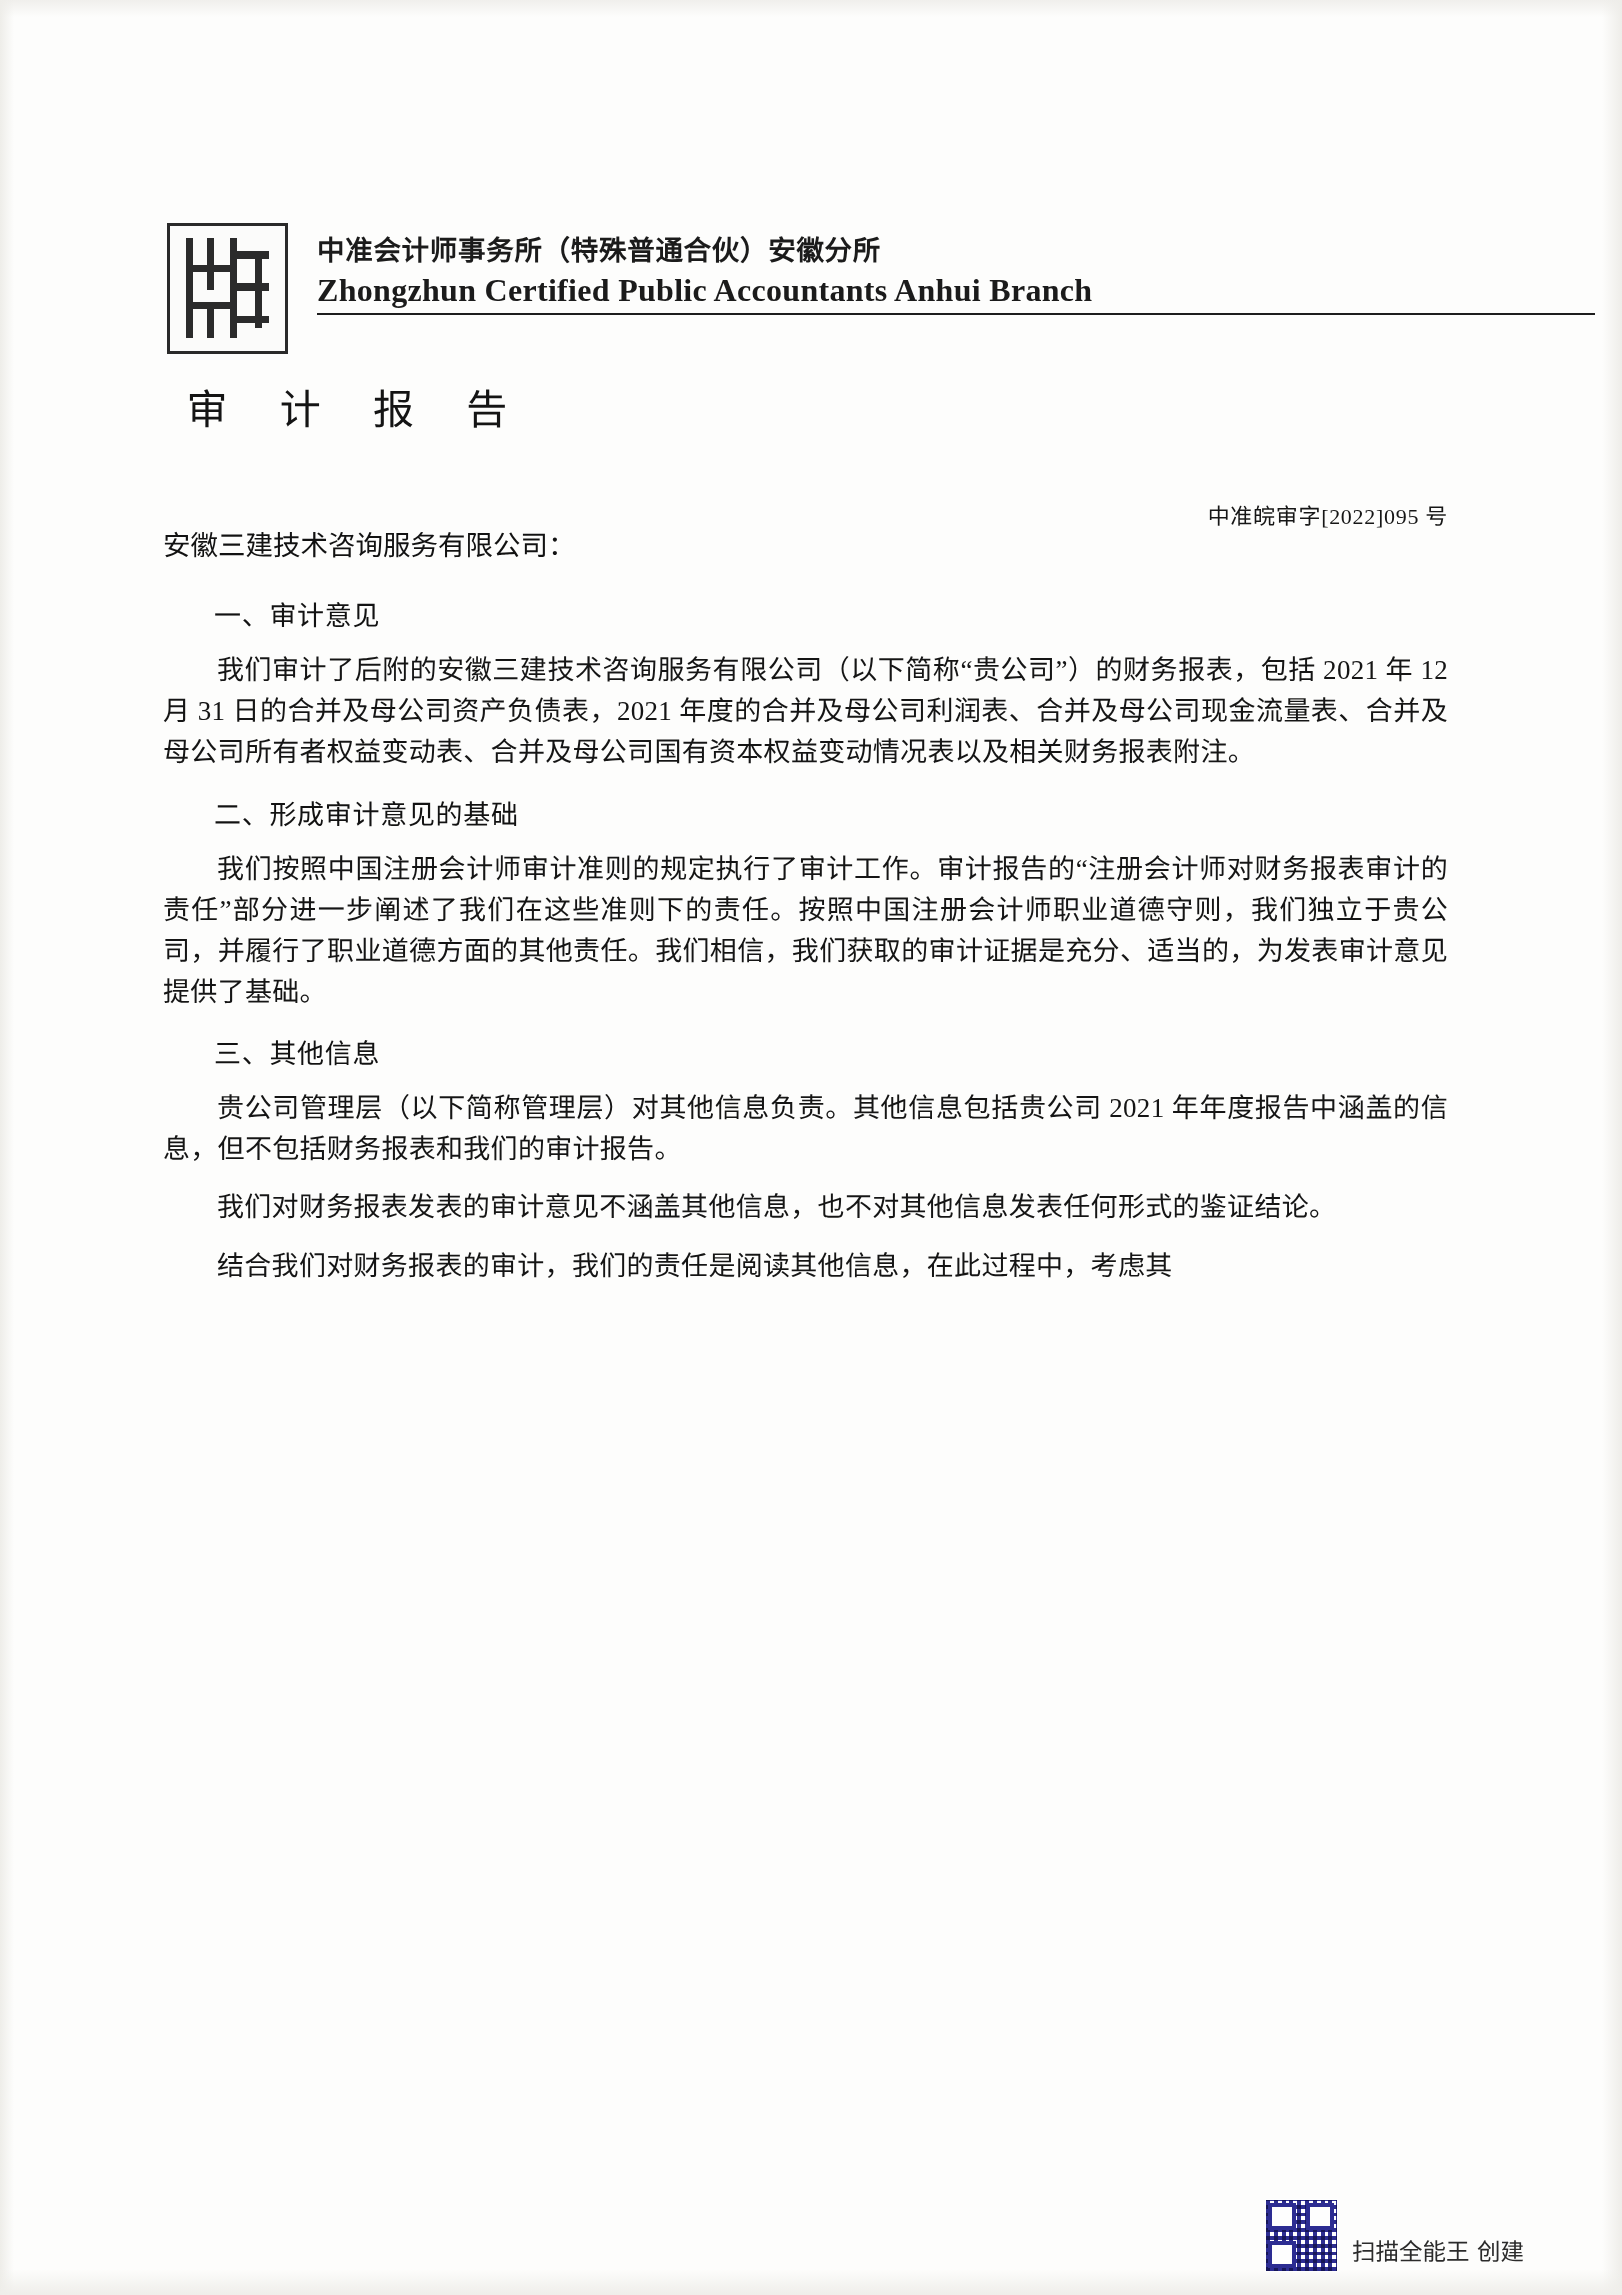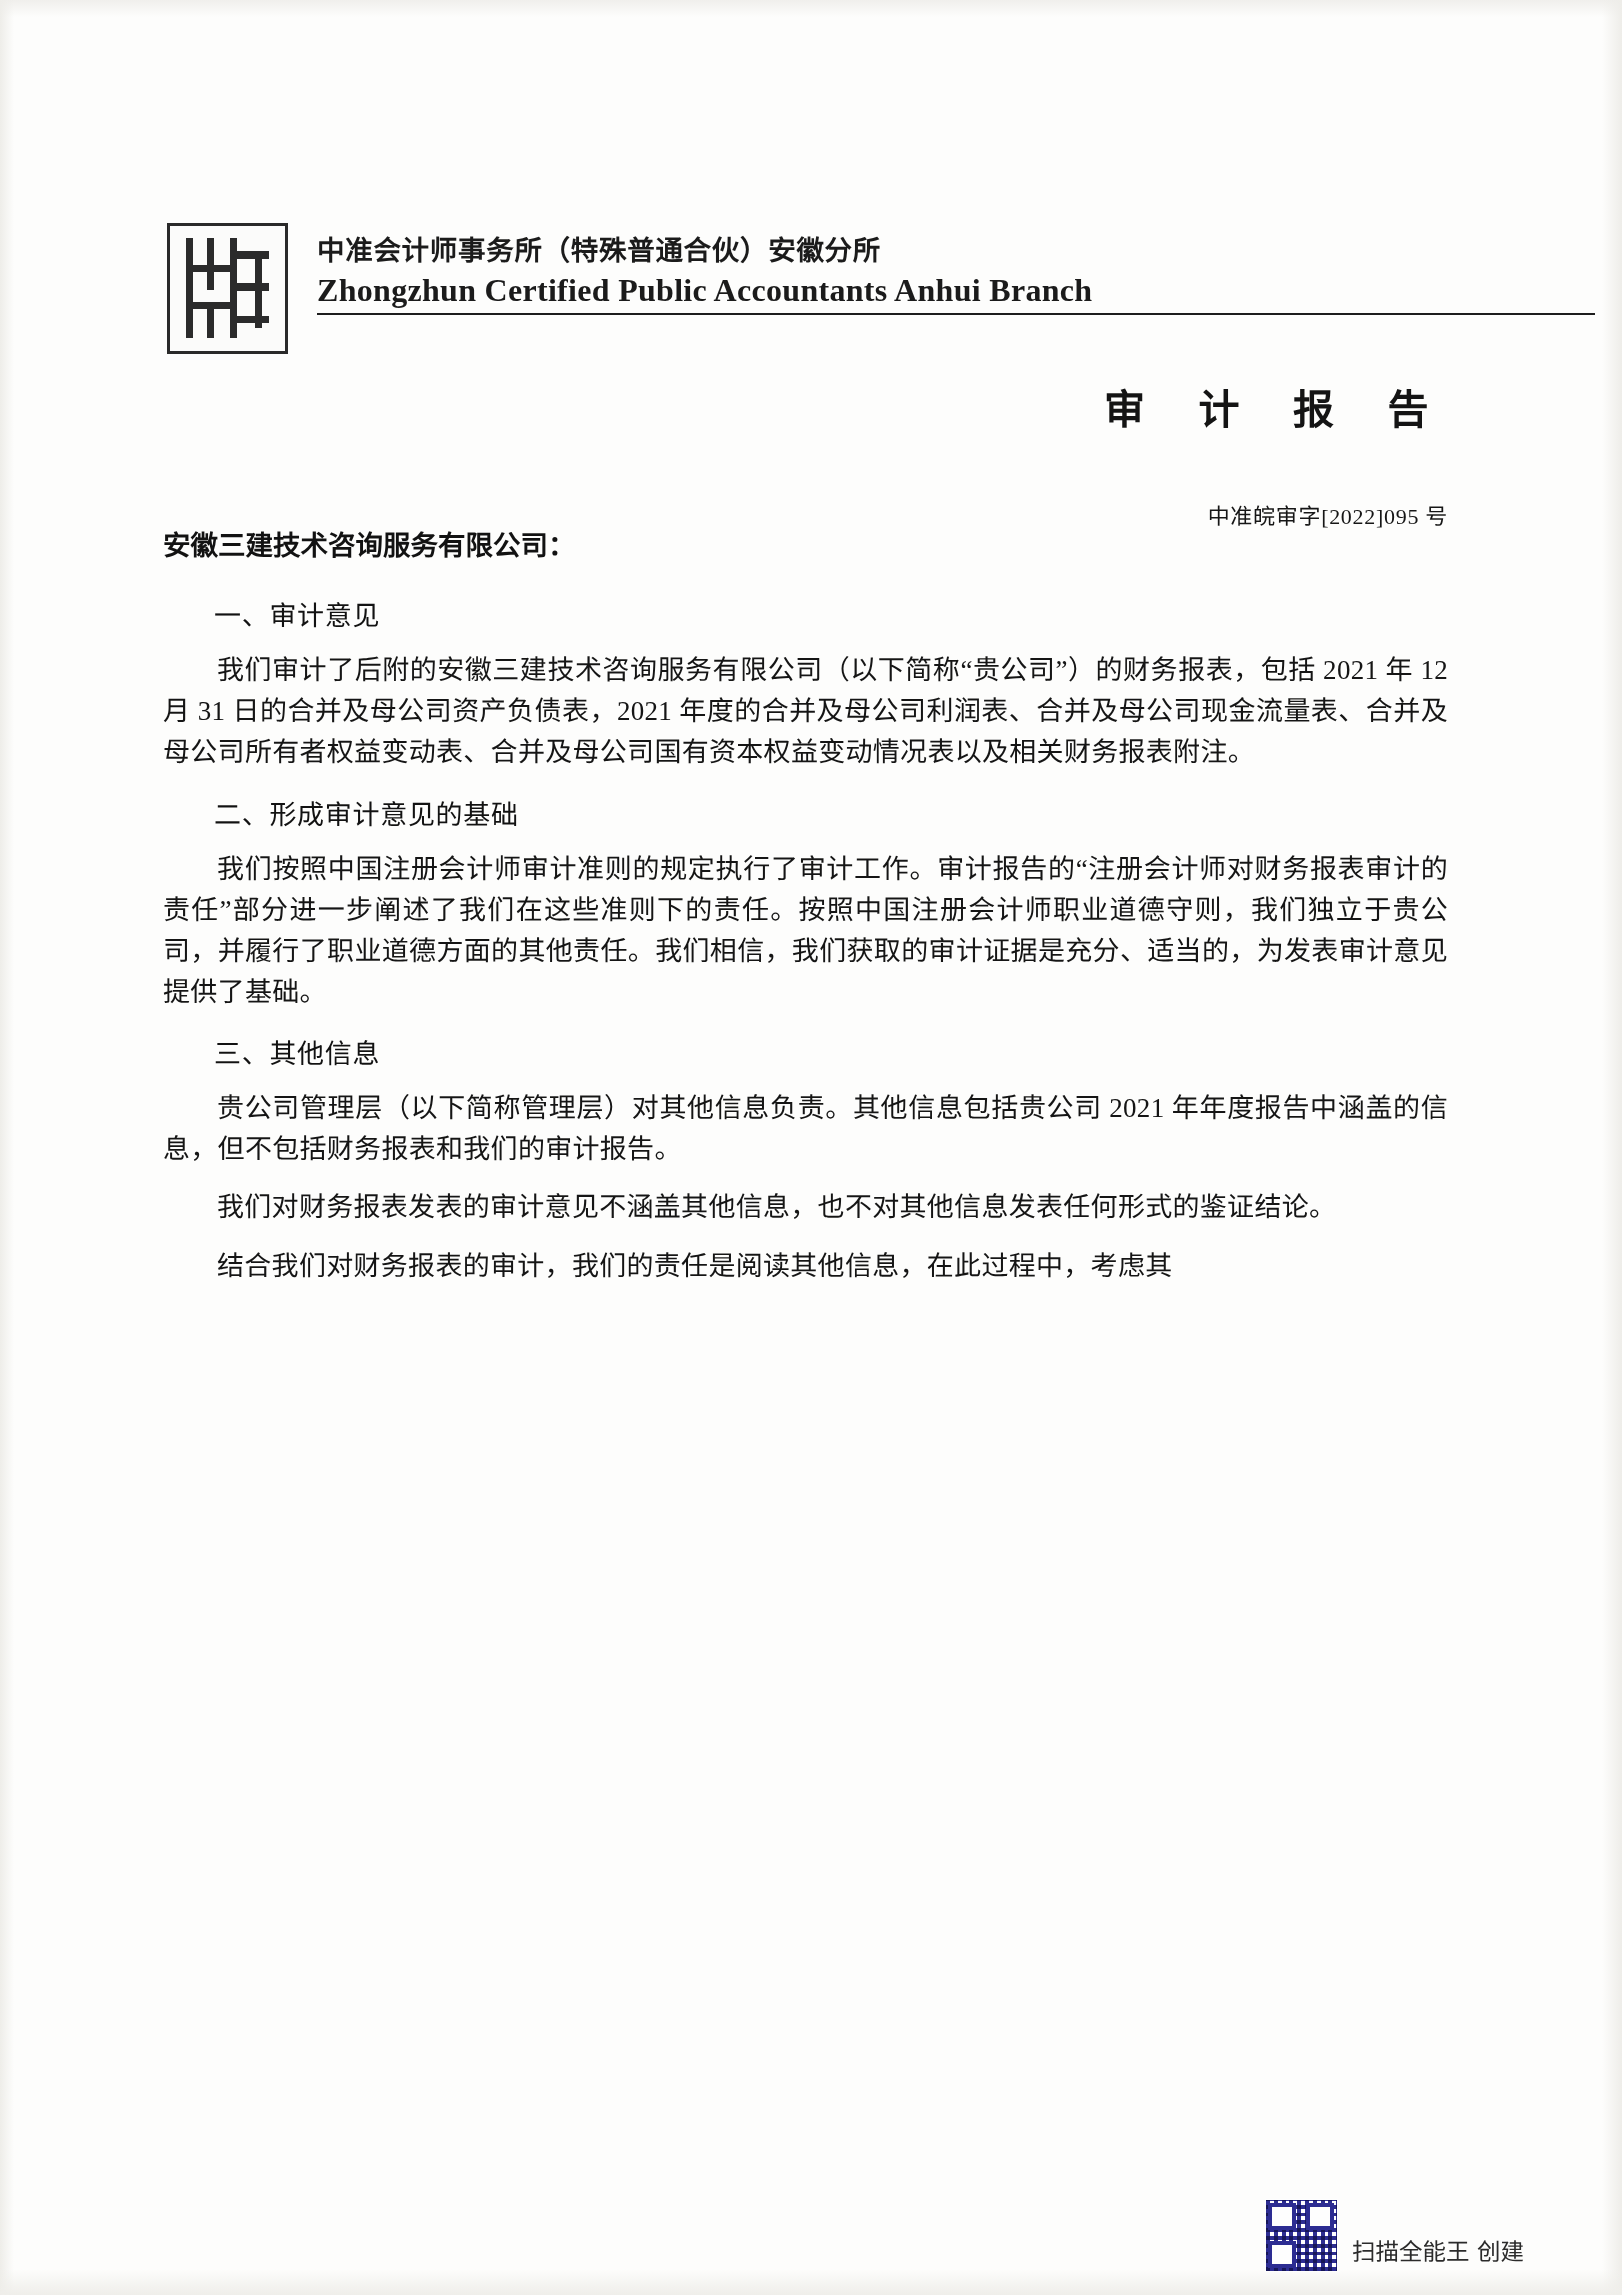--- a/index.html
+++ b/index.html
@@ -118,45 +118,45 @@
     height: 2px;
     background: #1d1d1d;
   }
 
   
   .doc-title {
     position: absolute;
     top: 376px;
     left: 167px;
     width: 1281px;
-    text-align: right;
+    text-align: left;
     font-family: "DejaVu Sans", "Liberation Sans", sans-serif;
     font-size: 41px;
-    font-weight: 700;
+    font-weight: 400;
     letter-spacing: 19.6px;
     text-indent: 19.6px;
     color: #141414;
   }
   .doc-number {
     position: absolute;
     top: 498px;
     left: 167px;
     width: 1281px;
     text-align: right;
     font-size: 22px;
     letter-spacing: 0.7px;
     color: #161616;
   }
   .addressee {
     position: absolute;
     top: 523px;
     left: 163px;
     font-family: "DejaVu Sans", "Liberation Sans", sans-serif;
     font-size: 27.5px;
-    font-weight: 700;
+    font-weight: 400;
     color: #121212;
   }
 
   
   .body-block {
     position: absolute;
     top: 582px;
     left: 163px;
     width: 1285px;
   }

